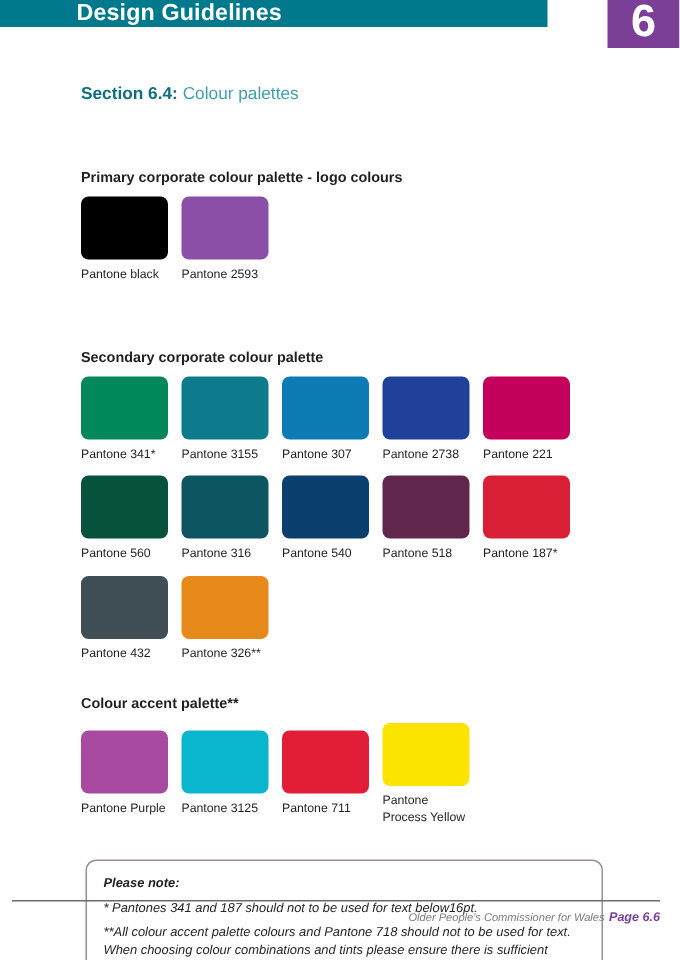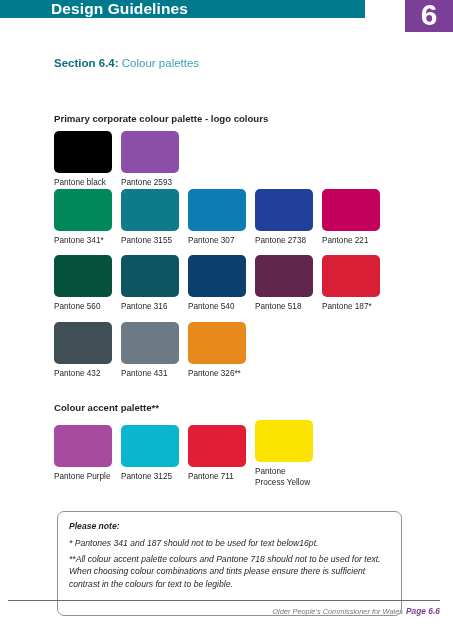--- a/index.html
+++ b/index.html
@@ -180,20 +180,21 @@
       <div class="swatch-cell">
         <div class="swatch" style="background: rgb(0, 0, 0);"></div>
         <div class="swatch-label">Pantone black</div>
       </div>
       <div class="swatch-cell">
         <div class="swatch" style="background: rgb(139, 79, 168);"></div>
         <div class="swatch-label">Pantone 2593</div>
       </div>
     </div>
 
+    <div class="group-title">Secondary corporate colour palette</div>
 
     <div class="swatch-row">
       <div class="swatch-cell">
         <div class="swatch" style="background: rgb(0, 135, 90);"></div>
         <div class="swatch-label">Pantone 341*</div>
       </div>
       <div class="swatch-cell">
         <div class="swatch" style="background: rgb(13, 123, 140);"></div>
         <div class="swatch-label">Pantone 3155</div>
       </div>
@@ -235,24 +236,20 @@
         <div class="swatch-label">Pantone 187*</div>
       </div>
     </div>
 
     <div class="row-gap"></div>
 
     <div class="swatch-row">
       <div class="swatch-cell">
         <div class="swatch" style="background: rgb(64, 78, 86);"></div>
         <div class="swatch-label">Pantone 432</div>
-      </div>
-      <div class="swatch-cell">
-        <div class="swatch" style="background: rgb(108, 122, 133);"></div>
-        <div class="swatch-label">Pantone 431</div>
       </div>
       <div class="swatch-cell">
         <div class="swatch" style="background: rgb(232, 138, 27);"></div>
         <div class="swatch-label">Pantone 326**</div>
       </div>
     </div>
 
     <div class="group-title tight">Colour accent palette**</div>
     <div class="swatch-row">
       <div class="swatch-cell">

